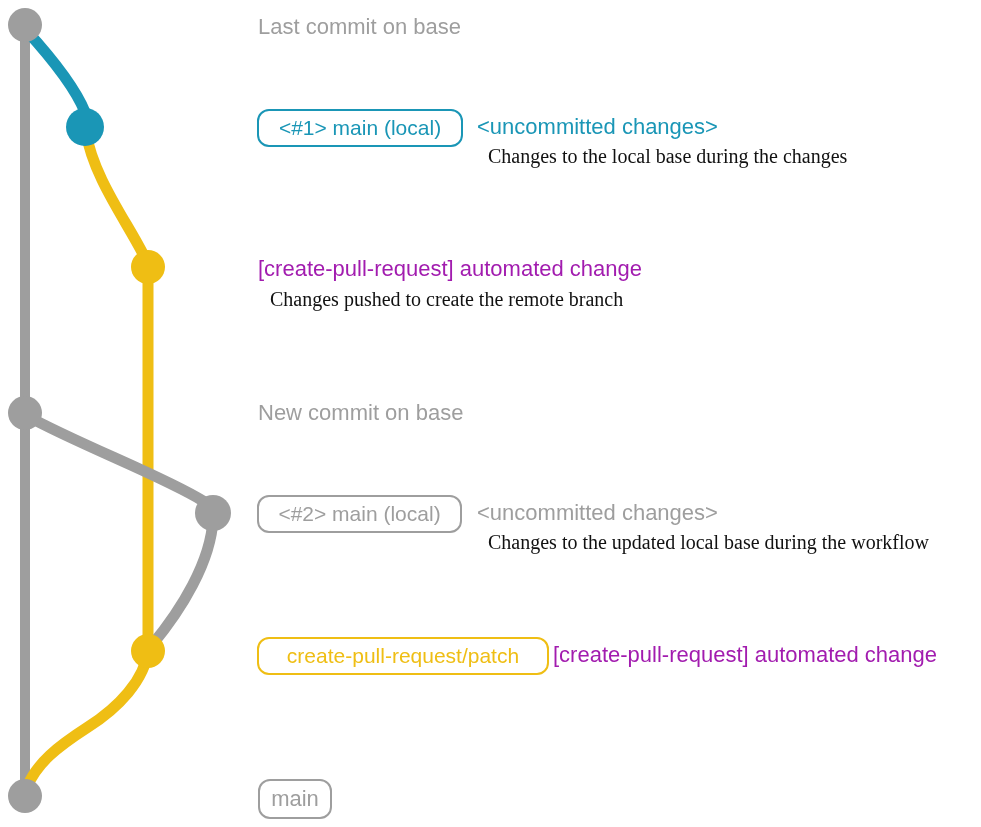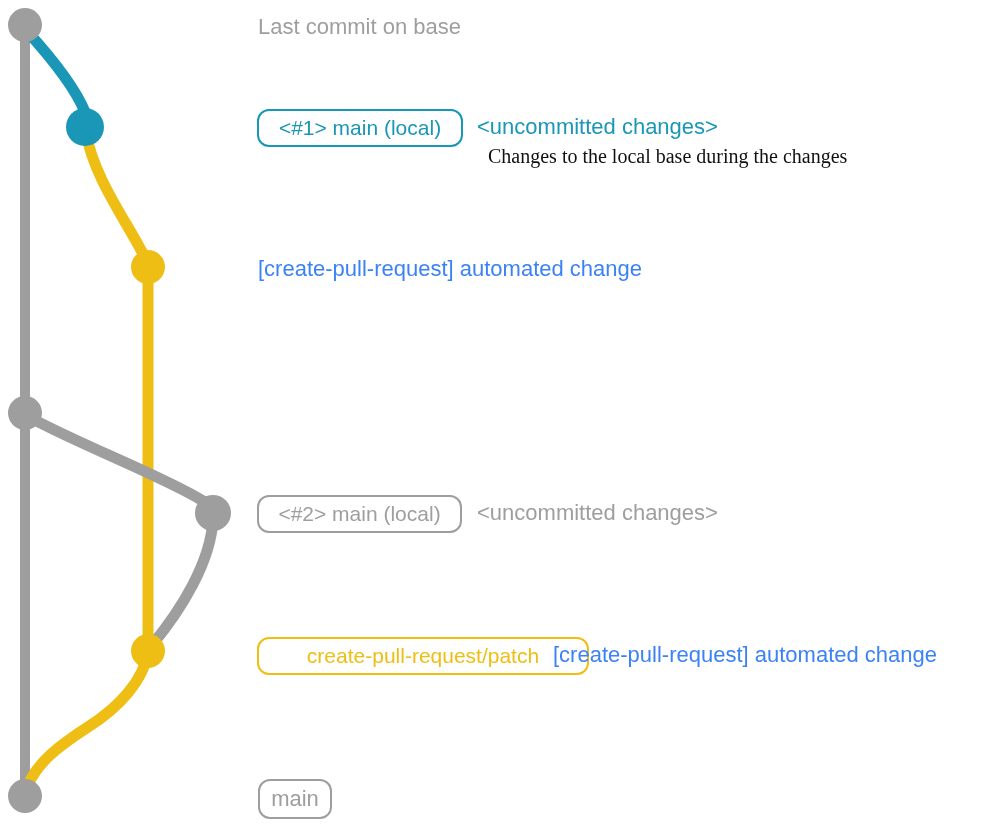--- a/index.html
+++ b/index.html
@@ -33,21 +33,21 @@
   .tag.yellow{color:#efbe14;border-color:#efbe14;}
   .status{
     position:absolute;
     font-size:22px;
     white-space:nowrap;
   }
   .status.blue{color:#1a96b6;}
   .status.gray{color:#9e9e9e;}
   .commit-msg{
     position:absolute;
-    color:#3b82f6;
+    color:#a21caf;
     font-size:22px;
     white-space:nowrap;
   }
   .note{
     position:absolute;
     font-family:"Liberation Serif",serif;
     font-size:20px;
     color:#111111;
     white-space:nowrap;
   }
@@ -80,28 +80,31 @@
 
   <div class="annotation" style="left:258px;top:14px;">Last commit on base</div>
 
   <div class="tag blue" style="left:257px;top:109px;width:206px;height:38px;">
     <span>&lt;#1&gt; main (local)</span>
   </div>
   <div class="status blue" style="left:477px;top:114px;">&lt;uncommitted changes&gt;</div>
   <div class="note" style="left:488px;top:145px;">Changes to the local base during the changes</div>
 
   <div class="commit-msg" style="left:258px;top:256px;">[create-pull-request] automated change</div>
+  <div class="note" style="left:270px;top:288px;">Changes pushed to create the remote branch</div>
 
+  <div class="annotation" style="left:258px;top:400px;">New commit on base</div>
 
   <div class="tag gray" style="left:257px;top:495px;width:205px;height:38px;">
     <span>&lt;#2&gt; main (local)</span>
   </div>
   <div class="status gray" style="left:477px;top:500px;">&lt;uncommitted changes&gt;</div>
+  <div class="note" style="left:488px;top:531px;">Changes to the updated local base during the workflow</div>
 
-  <div class="tag yellow" style="left:257px;top:637px;width:332px;height:38px;">
+  <div class="tag yellow" style="left:257px;top:637px;width:292px;height:38px;">
     <span>create-pull-request/patch</span>
   </div>
   <div class="commit-msg" style="left:553px;top:642px;">[create-pull-request] automated change</div>
 
   <div class="tag gray" style="left:258px;top:779px;width:74px;height:40px;font-size:22px;">
     <span>main</span>
   </div>
 
 </div>
 

